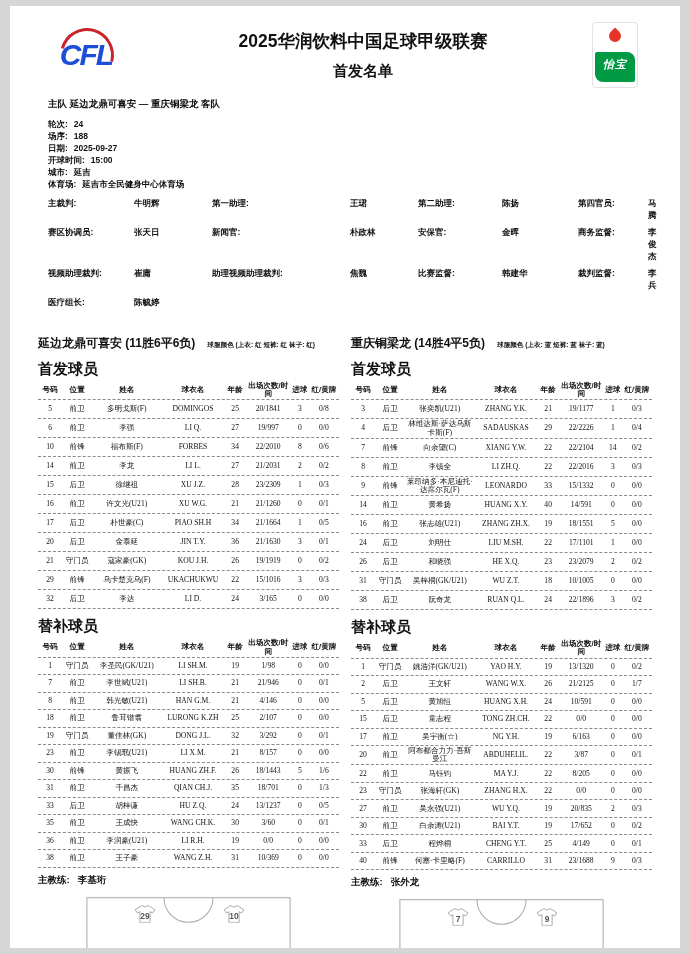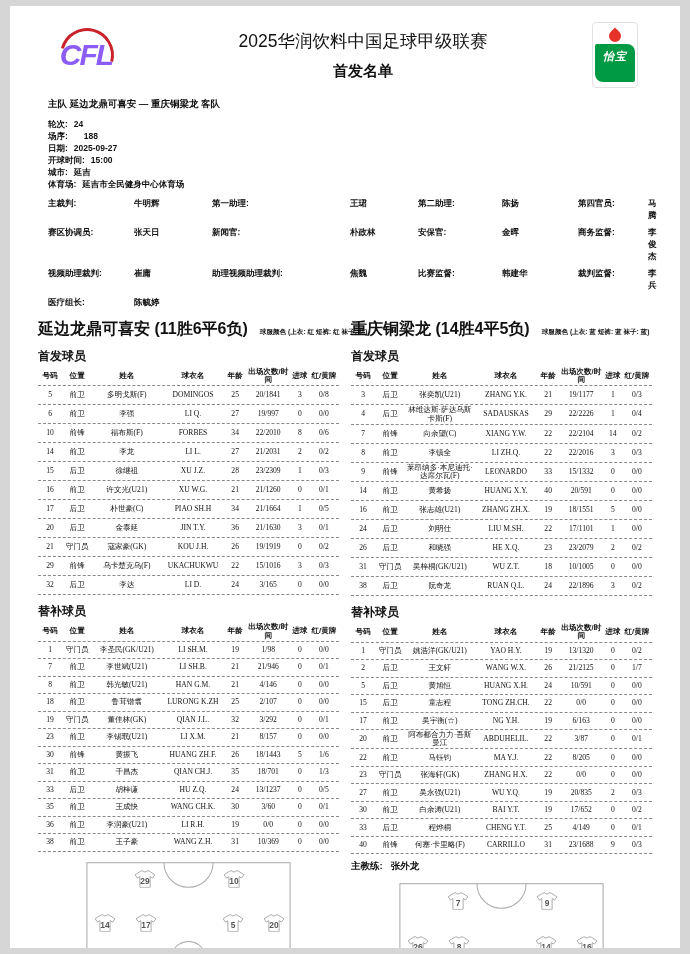--- a/index.html
+++ b/index.html
@@ -5,48 +5,48 @@
   html,body{margin:0;padding:0;background:#d6d6d6;}
   .page{position:relative;width:670px;height:942px;margin:6px auto 0;background:#fff;
         padding:0 28px;box-sizing:border-box;overflow:hidden;color:#111;
         font-family:"Liberation Serif","DejaVu Serif",serif;}
   
   .hdr{display:flex;align-items:center;padding-top:16px;}
   .cfl{position:relative;width:96px;height:58px;display:flex;align-items:center;justify-content:center;flex:0 0 auto;}
   .cfl-ring{position:absolute;left:22px;top:2px;width:48px;height:48px;border:3px solid #c9232c;
             border-left-color:transparent;border-bottom-color:transparent;border-radius:50%;transform:rotate(-30deg);}
   .cfl-text{position:relative;font-family:"Liberation Sans",sans-serif;font-style:italic;font-weight:900;
-            font-size:30px;color:#8b5cf6;letter-spacing:-2px;}
+            font-size:30px;color:#1d4ed8;letter-spacing:-2px;}
   .titles{flex:1;text-align:center;font-family:"Liberation Sans","DejaVu Sans",sans-serif;}
-  .title{font-size:17.5px;font-weight:normal;}
+  .title{font-size:17.5px;font-weight:bold;}
   .subtitle{font-size:15px;font-weight:bold;margin-top:9px;}
   .yibao-card{flex:0 0 auto;width:46px;height:66px;border:1px solid #e2e2e2;border-radius:4px;margin-right:14px;
               display:flex;flex-direction:column;align-items:center;justify-content:space-between;padding:5px 3px;box-sizing:border-box;}
   .drop{width:12px;height:12px;background:#e6332a;border-radius:0 50% 50% 50%;transform:rotate(45deg);margin-top:2px;}
   .yb-band{width:40px;background:#009944;color:#fff;font-family:"Liberation Sans",sans-serif;font-style:italic;
-           font-weight:bold;font-size:11px;text-align:center;padding:5px 0 18px;border-radius:2px 8px 2px 8px;letter-spacing:1px;}
+           font-weight:bold;font-size:11px;text-align:center;padding:5px 0 10px;border-radius:2px 8px 2px 8px;letter-spacing:1px;}
   
   .matchup{font-family:"Liberation Sans",sans-serif;font-weight:bold;font-size:9.5px;margin:10px 0 0 10px;}
   .meta{display:flex;align-items:baseline;font-family:"Liberation Sans",sans-serif;font-weight:bold;font-size:8.5px;margin:8px 0 0 10px;flex-direction:column;}
   .meta .pair{display:inline-flex;}
   .meta .plabel{margin-right:6px;}
   .meta .pair:nth-child(1){margin-right:20px;}
-  .meta .pair:nth-child(2){gap:10px;}
+  .meta .pair:nth-child(2){}
   .meta .pair:nth-child(3){margin-right:22px;}
   .meta .pair:nth-child(4){margin-right:33px;}
   .meta .pair:nth-child(5){margin-right:86px;}
   .officials{margin:7px 0 0 10px;font-family:"Liberation Sans",sans-serif;font-size:8.5px;font-weight:bold;}
   .orow{display:grid;grid-template-columns:86px 78px 138px 68px 84px 76px 70px auto;margin-bottom:5px;}
   
   .teams{display:flex;gap:12px;margin-top:10px;}
   .team{flex:1;min-width:0;}
   .team-head{display:flex;align-items:baseline;font-family:"Liberation Sans",sans-serif;}
-  .tname{font-size:16px;font-weight:bold;white-space:nowrap;}
+  .tname{font-size:12px;font-weight:bold;white-space:nowrap;margin-top:16px;}
   .kit{font-size:6.6px;font-weight:bold;margin-left:12px;white-space:nowrap;}
-  .sec{font-family:"Liberation Sans",sans-serif;font-weight:bold;font-size:12px;margin:8px 0 2px;}
+  .sec{font-family:"Liberation Sans",sans-serif;font-weight:bold;font-size:15px;margin:8px 0 2px;}
   .ptable{width:100%;}
   .ptable.starters{min-height:199px;}
   .ptable.subs{min-height:193px;}
   .trow{display:flex;align-items:center;border-bottom:1px dashed #8a8a8a;min-height:16px;padding:1px 0;}
   .subs .trow{min-height:14.5px;}
   .trow.thead{font-family:"Liberation Sans",sans-serif;font-weight:bold;font-size:7.2px;min-height:12px;}
   .tc{text-align:center;font-size:7.6px;line-height:1.08;word-break:break-all;}
   .c0{width:8%;}.c1{width:10%;}.c2{width:23%;}.c3{width:21%;}.c4{width:7%;}.c5{width:15%;}.c6{width:6%;}.c7{width:10%;}
   .coach{font-family:"Liberation Sans",sans-serif;font-weight:bold;font-size:9.5px;margin-top:6px;}
   .coach span{margin-right:8px;}
@@ -320,21 +320,21 @@
             <div class="tc c3">LURONG K.ZH</div>
             <div class="tc c4">25</div>
             <div class="tc c5">2/107</div>
             <div class="tc c6">0</div>
             <div class="tc c7">0/0</div>
           </div>
           <div class="trow">
             <div class="tc c0">19</div>
             <div class="tc c1">守门员</div>
             <div class="tc c2">董佳林(GK)</div>
-            <div class="tc c3">QIAN J.L.</div>
+            <div class="tc c3">DONG J.L.</div>
             <div class="tc c4">32</div>
             <div class="tc c5">3/292</div>
             <div class="tc c6">0</div>
             <div class="tc c7">0/1</div>
           </div>
           <div class="trow">
             <div class="tc c0">23</div>
             <div class="tc c1">前卫</div>
             <div class="tc c2">李锡珉(U21)</div>
             <div class="tc c3">LI X.M.</div>
@@ -397,20 +397,23 @@
             <div class="tc c0">38</div>
             <div class="tc c1">前卫</div>
             <div class="tc c2">王子豪</div>
             <div class="tc c3">WANG Z.H.</div>
             <div class="tc c4">31</div>
             <div class="tc c5">10/369</div>
             <div class="tc c6">0</div>
             <div class="tc c7">0/0</div>
           </div>
         </div>
+      <div class="coach">
+        <span>主教练:</span><span>李基珩</span>
+      </div>
       <div class="pitch">
         <svg class="pitch-svg" viewBox="0 0 200 130">
           <rect x="0.7" y="0.7" width="198.6" height="128.6" fill="none" stroke="#aaa" stroke-width="1"></rect>
           <path d="M76 0.7 A24 24 0 0 0 124 0.7" fill="none" stroke="#aaa"></path>
           <rect x="42" y="89" width="116" height="40.3" fill="none" stroke="#aaa"></rect>
           <path d="M84 89 A17 17 0 0 1 116 89" fill="none" stroke="#aaa"></path>
           <rect x="76" y="114" width="48" height="15.3" fill="none" stroke="#aaa"></rect>
           <path d="M0.7 121.7 A7.6 7.6 0 0 1 8.3 129.3" fill="none" stroke="#aaa"></path>
           <path d="M191.7 129.3 A7.6 7.6 0 0 1 199.3 121.7" fill="none" stroke="#aaa"></path>
           <rect x="86" y="127.4" width="28" height="2.9" fill="#8a8a8a"></rect>
@@ -529,21 +532,21 @@
             <div class="tc c5">15/1332</div>
             <div class="tc c6">0</div>
             <div class="tc c7">0/0</div>
           </div>
           <div class="trow">
             <div class="tc c0">14</div>
             <div class="tc c1">前卫</div>
             <div class="tc c2">黄希扬</div>
             <div class="tc c3">HUANG X.Y.</div>
             <div class="tc c4">40</div>
-            <div class="tc c5">20/591</div>
+            <div class="tc c5">14/591</div>
             <div class="tc c6">0</div>
             <div class="tc c7">0/0</div>
           </div>
           <div class="trow">
             <div class="tc c0">16</div>
             <div class="tc c1">前卫</div>
             <div class="tc c2">张志雄(U21)</div>
             <div class="tc c3">ZHANG ZH.X.</div>
             <div class="tc c4">19</div>
             <div class="tc c5">18/1551</div>

